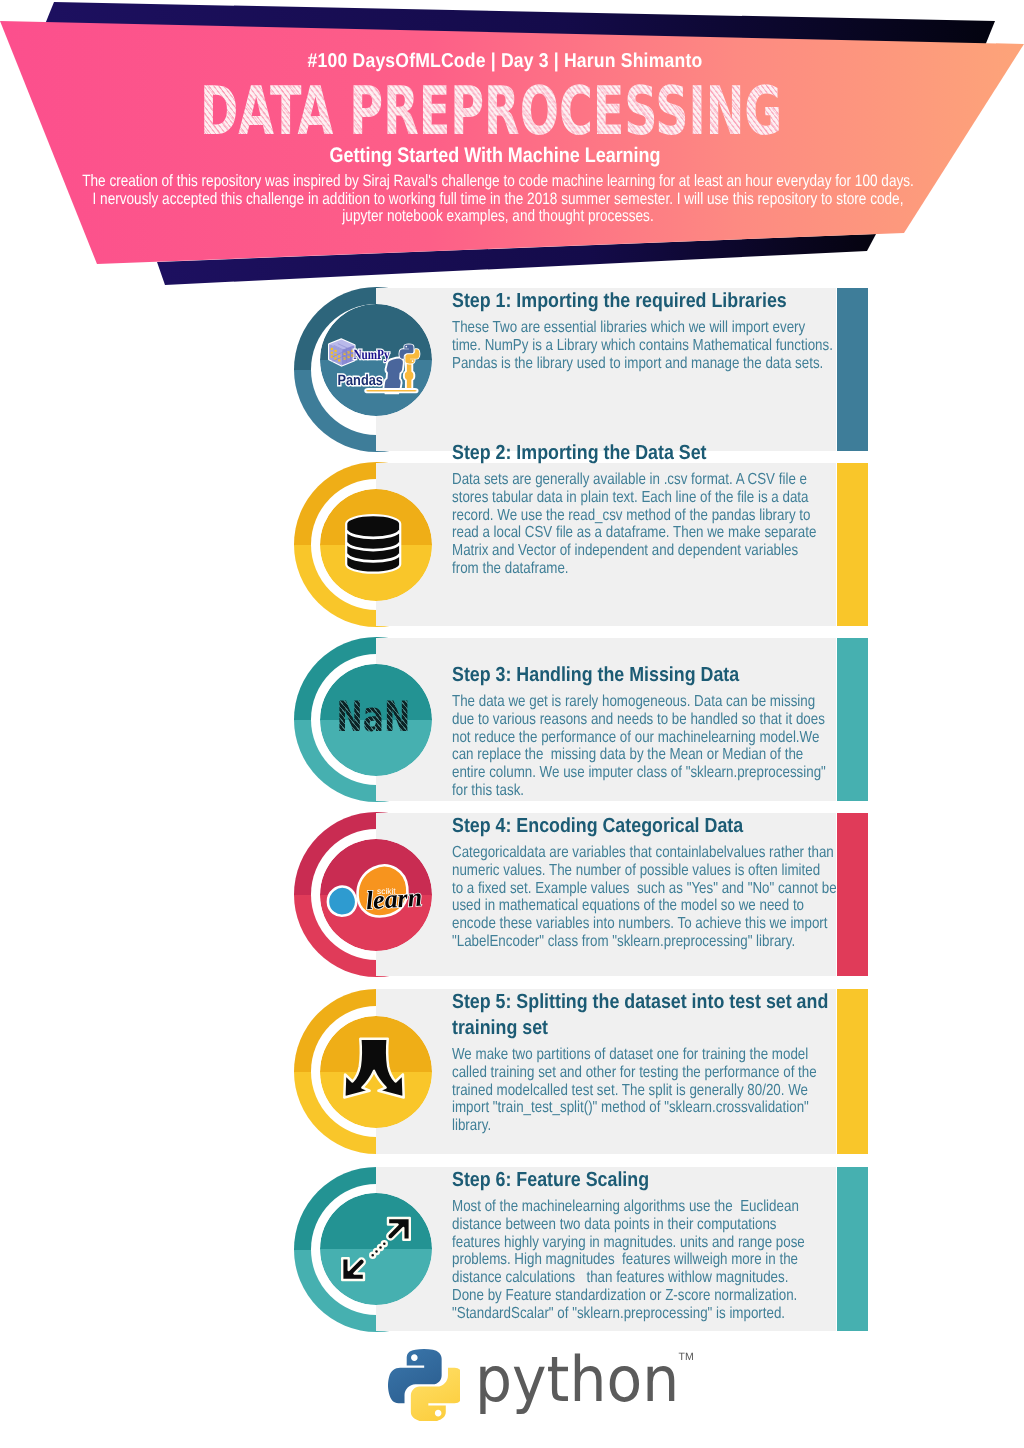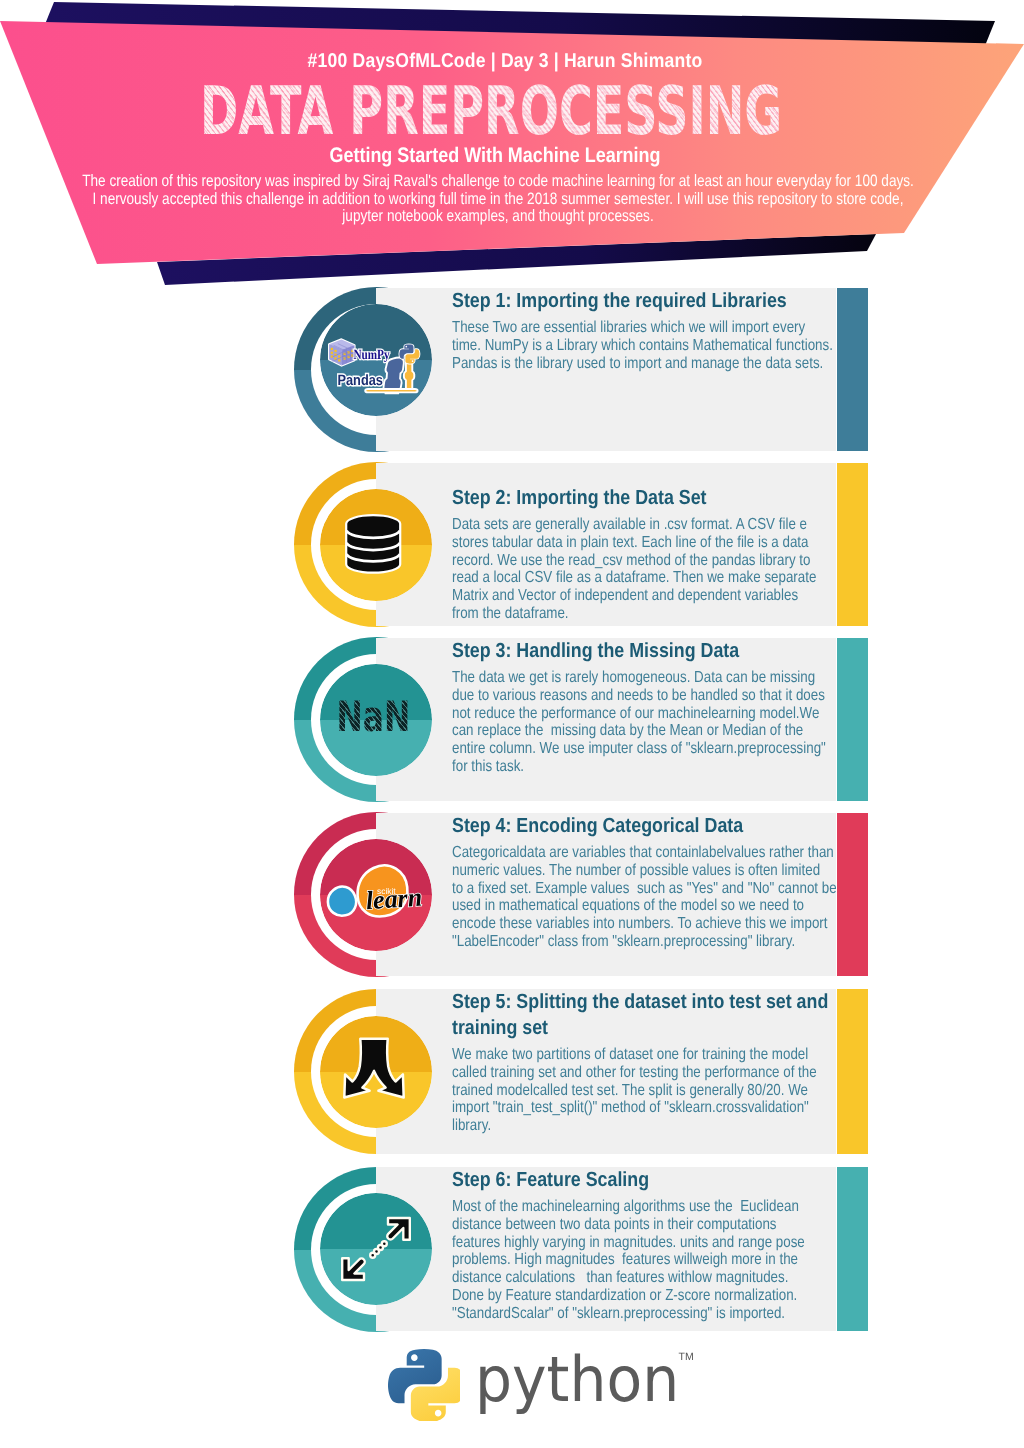--- a/index.html
+++ b/index.html
@@ -181,38 +181,38 @@
             <svg width="112" height="112" viewBox="0 0 112 112">
               <g stroke="#fff" stroke-width="2.2" stroke-linejoin="round">
                 <path fill="#0b0b0b" d="M26.2,34.7 a27,8.5 0 0 1 54,0 V75.2 a27,8.5 0 0 1 -54,0 Z"></path>
                 <path fill="none" stroke-width="2.8" d="M26.5,41.6 a27,8.5 0 0 0 53.4,0"></path>
                 <path fill="none" stroke-width="2.8" d="M26.5,53.8 a27,8.5 0 0 0 53.4,0"></path>
                 <path fill="none" stroke-width="2.8" d="M26.5,65.2 a27,8.5 0 0 0 53.4,0"></path>
               </g>
             </svg>
           </div>
         </div>
-        <div class="step-text" style="top:485px;height:174px">
+        <div class="step-text" style="top:440px;height:174px">
           <div class="step-title"><div>Step 2: Importing the Data Set</div></div>
           <div class="step-body"><div>Data sets are generally available in .csv format. A CSV file e</div><div>stores tabular data in plain text. Each line of the file is a data</div><div>record. We use the read_csv method of the pandas library to</div><div>read a local CSV file as a dataframe. Then we make separate</div><div>Matrix and Vector of independent and dependent variables</div><div>from the dataframe.</div></div>
         </div>
       </div>
       <div class="step" style="top: 0px;">
         <div class="ring" style="top:637px;background:linear-gradient(to bottom,#239393 0,#239393 50%,#46B0B0 50%,#46B0B0 100%)">
           <div class="ring-hole"></div>
         </div>
         <div class="step-card" style="top:638px;height:163px"></div>
         <div class="step-accent" style="top:638px;height:163px;background:#46B0B0"></div>
         <div class="disc" style="top:663.5px">
           <div class="halfsplit" style="background:linear-gradient(to bottom,#239393 0,#239393 50%,#46B0B0 50%,#46B0B0 100%)"></div>
           <div class="icon-wrap">
             <div class="nan-text">NaN</div>
           </div>
         </div>
-        <div class="step-text" style="top:638px;height:129px">
+        <div class="step-text" style="top:662px;height:129px">
           <div class="step-title"><div>Step 3: Handling the Missing Data</div></div>
           <div class="step-body"><div>The data we get is rarely homogeneous. Data can be missing</div><div>due to various reasons and needs to be handled so that it does</div><div>not reduce the performance of our machinelearning model.We</div><div>can replace the  missing data by the Mean or Median of the</div><div>entire column. We use imputer class of "sklearn.preprocessing"</div><div>for this task.</div></div>
         </div>
       </div>
       <div class="step" style="top: 0px;">
         <div class="ring" style="top:812px;background:linear-gradient(to bottom,#C92C52 0,#C92C52 50%,#E03B59 50%,#E03B59 100%)">
           <div class="ring-hole"></div>
         </div>
         <div class="step-card" style="top:813px;height:163px"></div>
         <div class="step-accent" style="top:813px;height:163px;background:#E03B59"></div>

